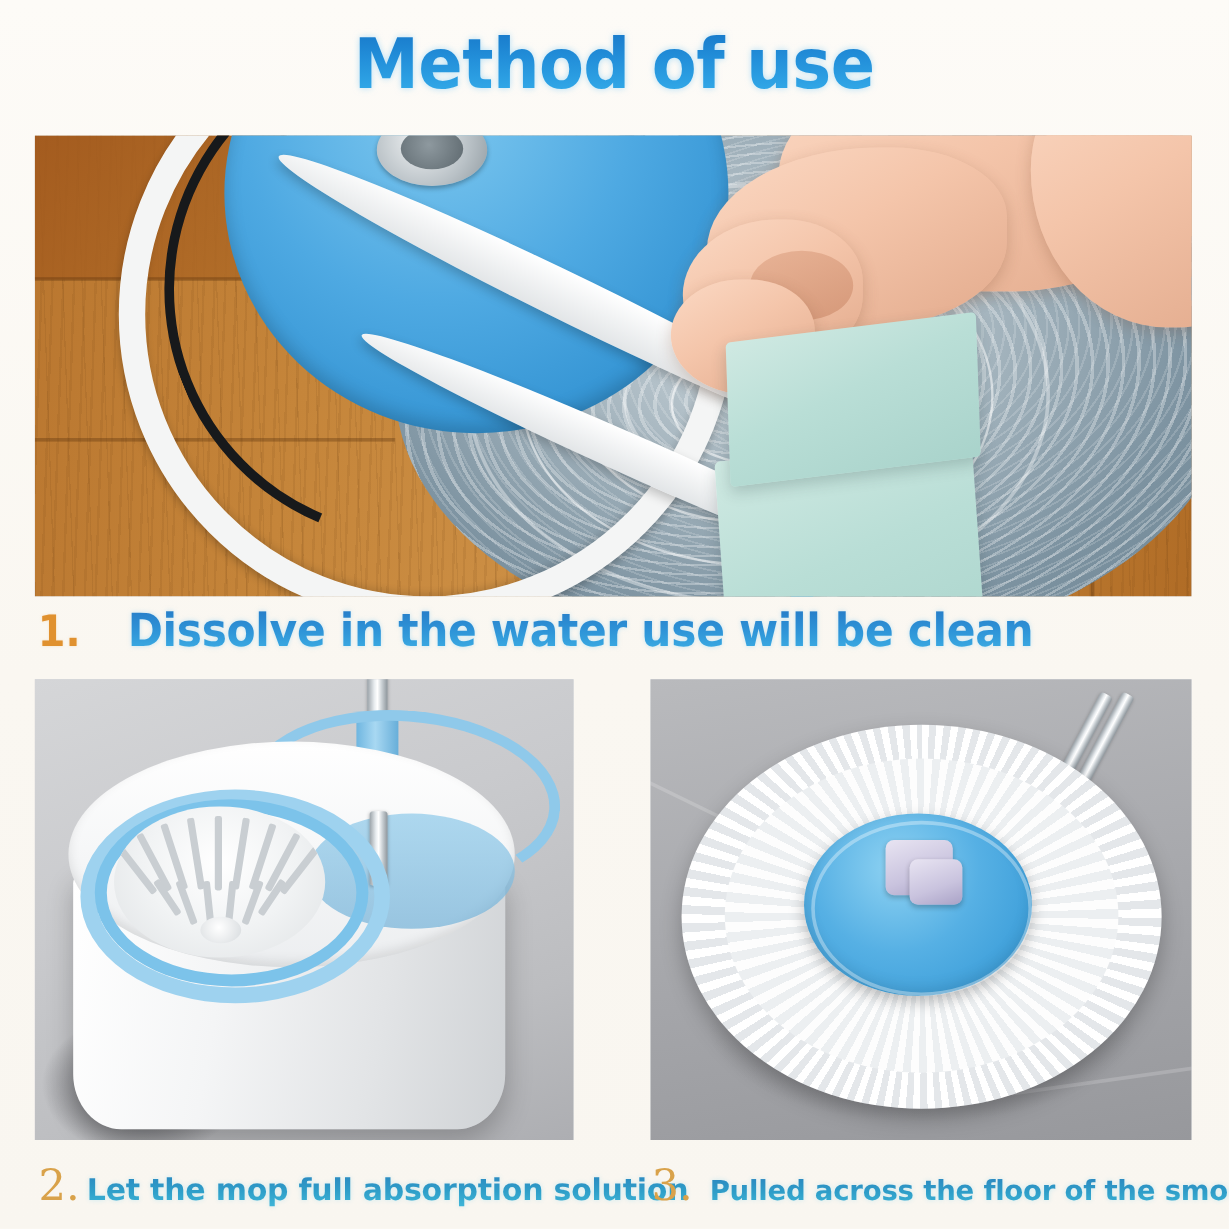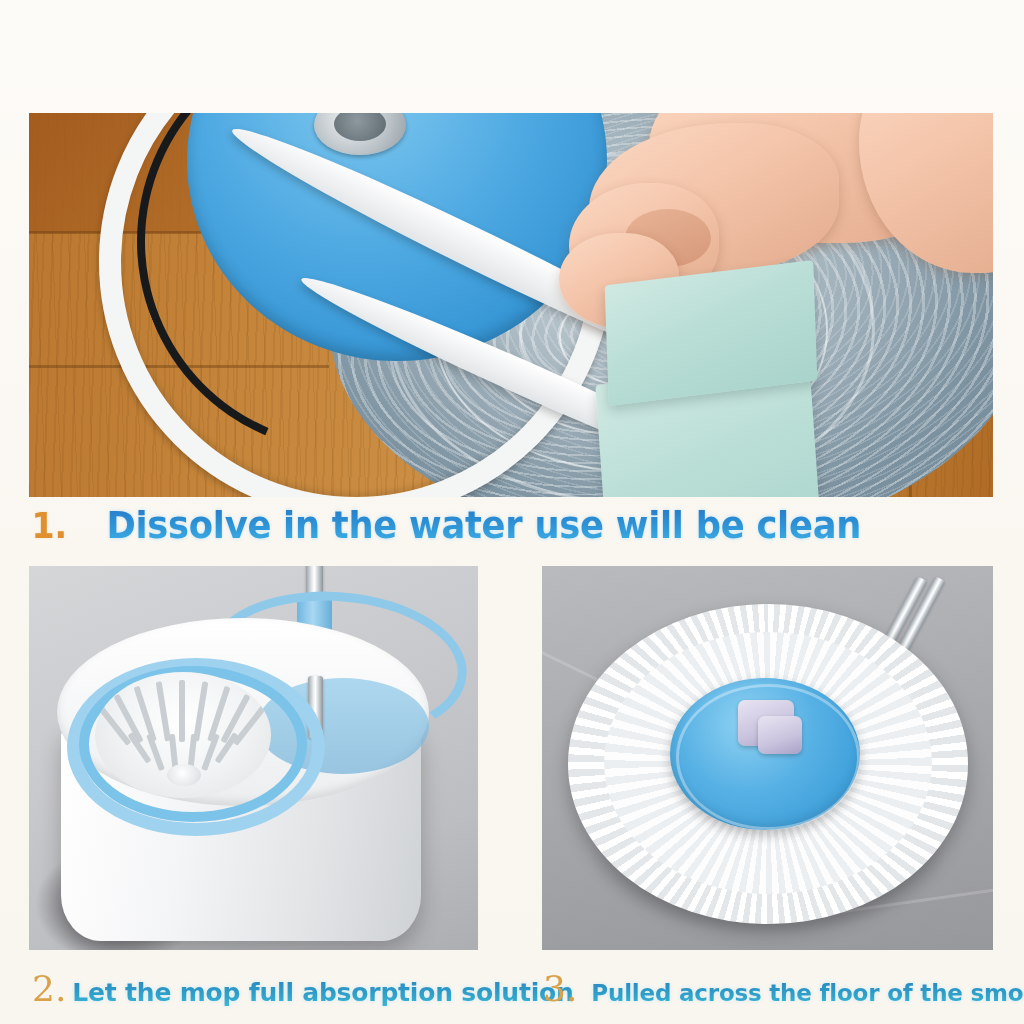--- a/index.html
+++ b/index.html
@@ -246,20 +246,23 @@
     position:absolute;border-radius:9px;
     background:linear-gradient(120deg,#79c0ea,#3f9ed8 60%,#2b86c4);
     box-shadow:0 2px 5px rgba(0,0,0,.22);
   }
 </style>
 </head>
 <body>
 
 <div class="page">
 
+  <div class="title-wrap">
+    <span class="title">Method of use</span>
+  </div>
 
   <div class="panel" id="panel-top">
     <div class="fill">
       <div class="wood"></div>
       <div class="wood-dark"></div>
       <div class="wood-seam" style="left:0;top:118px;width:330px;height:3px;"></div>
       <div class="wood-seam" style="left:205px;top:0;width:3px;height:122px;"></div>
       <div class="wood-seam" style="left:0;top:252px;width:300px;height:3px;"></div>
       <div class="wood-seam" style="left:880px;top:0;width:3px;height:384px;"></div>
     </div>

